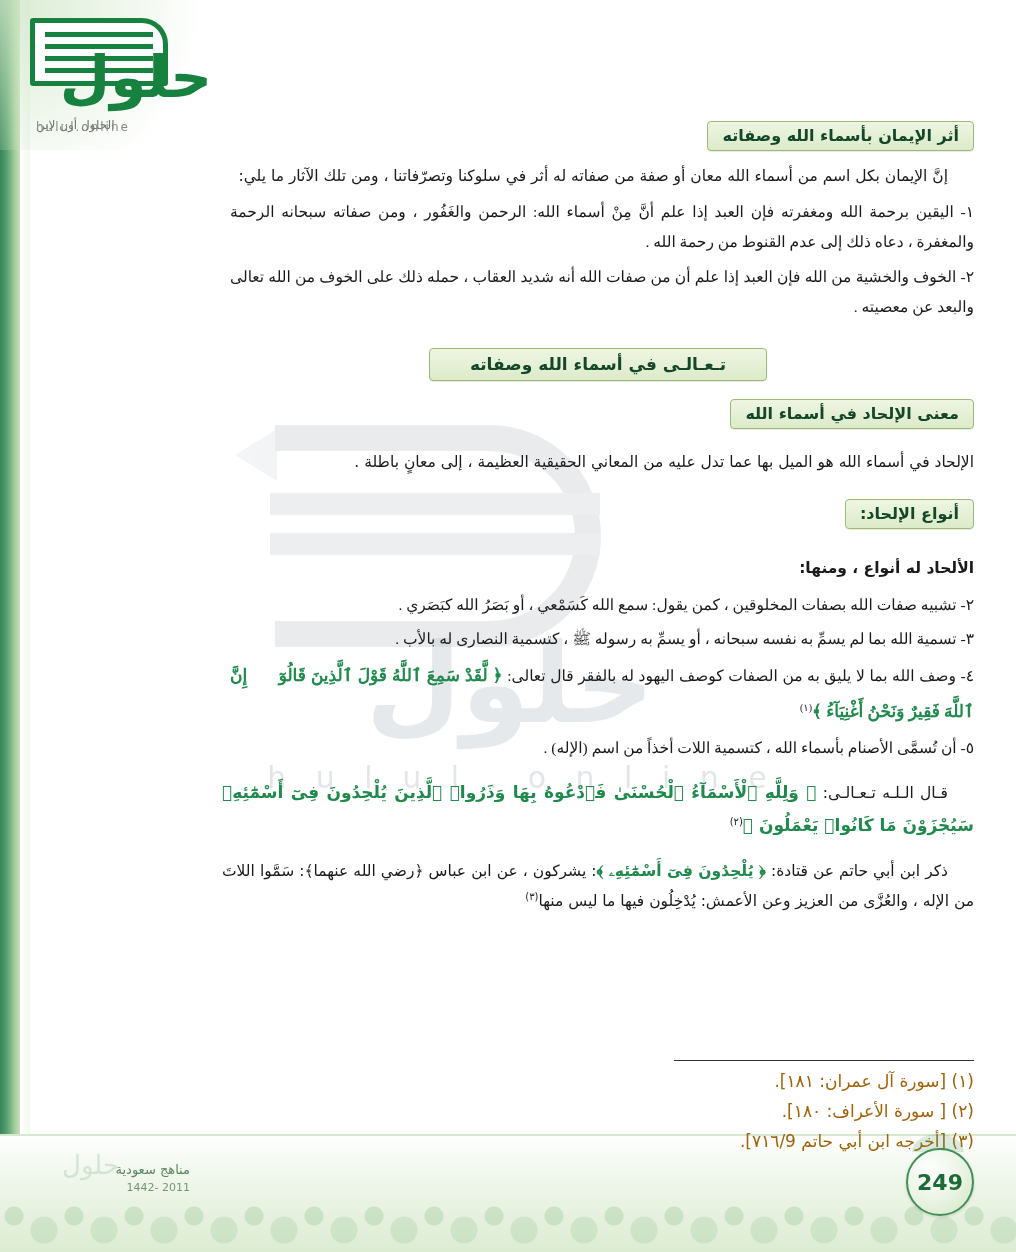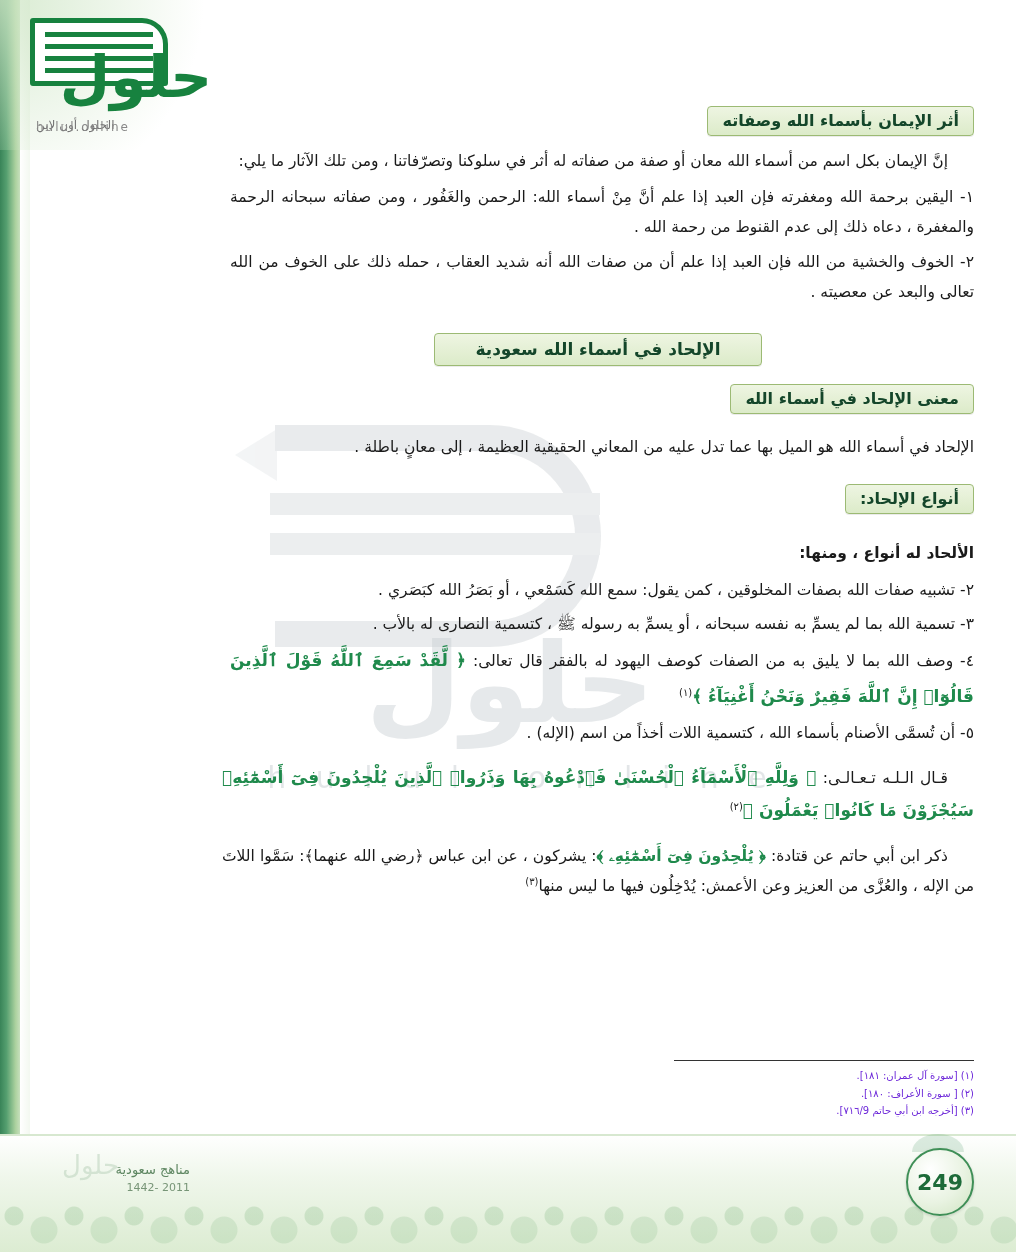--- a/index.html
+++ b/index.html
@@ -89,55 +89,55 @@
     font-size:110px;color:#c9cfd3;opacity:.45;direction:rtl;text-align:center;
     font-weight:bold;letter-spacing:4px;pointer-events:none;
   }
   .wm-word2{
     position:absolute;left:262px;top:760px;width:520px;
     font-size:30px;color:#c9cfd3;opacity:.5;text-align:center;letter-spacing:10px;
     pointer-events:none;
   }
   
   .content{
-    position:absolute;right:42px;top:106px;width:752px;
+    position:absolute;right:42px;top:121px;width:752px;
     direction:rtl;text-align:justify;
   }
   .hdr{
     display:inline-block;
     background:linear-gradient(180deg,#eef5e2 0%, #dcebc9 100%);
     border:1px solid #9cba74;
     border-radius:4px;
     padding:4px 14px 5px 14px;
     font-size:16px;font-weight:bold;color:#14462a;
     box-shadow:0 1px 0 rgba(0,0,0,.08);
   }
   .hdr-row{margin:0 0 10px 0;}
   .hdr-center{text-align:center;margin:26px 0 18px 0;}
   .hdr-center .hdr{font-size:17px;padding:5px 40px 6px 40px;}
   p{margin:0 0 6px 0;font-size:15.5px;line-height:1.95;}
   .para-indent{text-indent:26px;}
-  .num-item{margin:0 0 4px 8px;font-size:15.5px;line-height:1.95;}
+  .num-item{margin:0 0 4px 8px;font-size:15.5px;line-height:1.95;font-family:Liberation Serif, serif;}
   .sub-head{font-weight:bold;font-size:15.5px;margin:6px 0 6px 0;}
   .ayah{
     color:#1f8a4c;font-weight:bold;font-size:17px;line-height:2.1;
   }
   .inline-green{color:#1f8a4c;font-weight:bold;}
   .sup{font-size:10px;vertical-align:super;color:#222;}
   .spacer-sm{height:8px;}
   .spacer-md{height:16px;}
   
   .footnotes{
     position:absolute;right:42px;top:1060px;width:752px;direction:rtl;
   }
   .fn-rule{
     width:300px;height:1px;background:#333;margin:0 0 6px 0;
   }
   .fn{
-    font-size:10px;line-height:1.75;color:#6d28d9;
+    font-size:17px;line-height:1.75;color:#a16207;
   }
   
   .page-badge{
     position:absolute;left:906px;top:1148px;width:64px;height:64px;
     border-radius:50%;
     background:radial-gradient(circle at 35% 30%, #ffffff 0%, #e9f3e2 55%, #cfe4c1 100%);
     border:2px solid #3f8f57;
     display:flex;align-items:center;justify-content:center;
     color:#1d6b39;font-size:22px;font-weight:bold;
     box-shadow:0 1px 3px rgba(0,0,0,.15);
@@ -193,21 +193,21 @@
   <div class="hdr-row">
     <span class="hdr">أثر الإيمان بأسماء الله وصفاته</span>
   </div>
 
   <p class="para-indent">إنَّ الإيمان بكل اسم من أسماء الله معان أو صفة من صفاته له أثر في سلوكنا وتصرّفاتنا ، ومن تلك الآثار ما يلي:</p>
 
   <p class="num-item">١- اليقين برحمة الله ومغفرته فإن العبد إذا علم أنَّ مِنْ أسماء الله: الرحمن والغَفُور ، ومن صفاته سبحانه الرحمة والمغفرة ، دعاه ذلك إلى عدم القنوط من رحمة الله .</p>
   <p class="num-item">٢- الخوف والخشية من الله فإن العبد إذا علم أن من صفات الله أنه شديد العقاب ، حمله ذلك على الخوف من الله تعالى والبعد عن معصيته .</p>
 
   <div class="hdr-center">
-    <span class="hdr">الإلحاد في أسماء الله سعودية</span>
+    <span class="hdr">تـعـالـى في أسماء الله وصفاته</span>
   </div>
 
   <div class="hdr-row">
     <span class="hdr">معنى الإلحاد في أسماء الله</span>
   </div>
 
   <div class="spacer-sm"></div>
   <p>الإلحاد في أسماء الله هو الميل بها عما تدل عليه من المعاني الحقيقية العظيمة ، إلى معانٍ باطلة .</p>
 
   <div class="spacer-md"></div>

